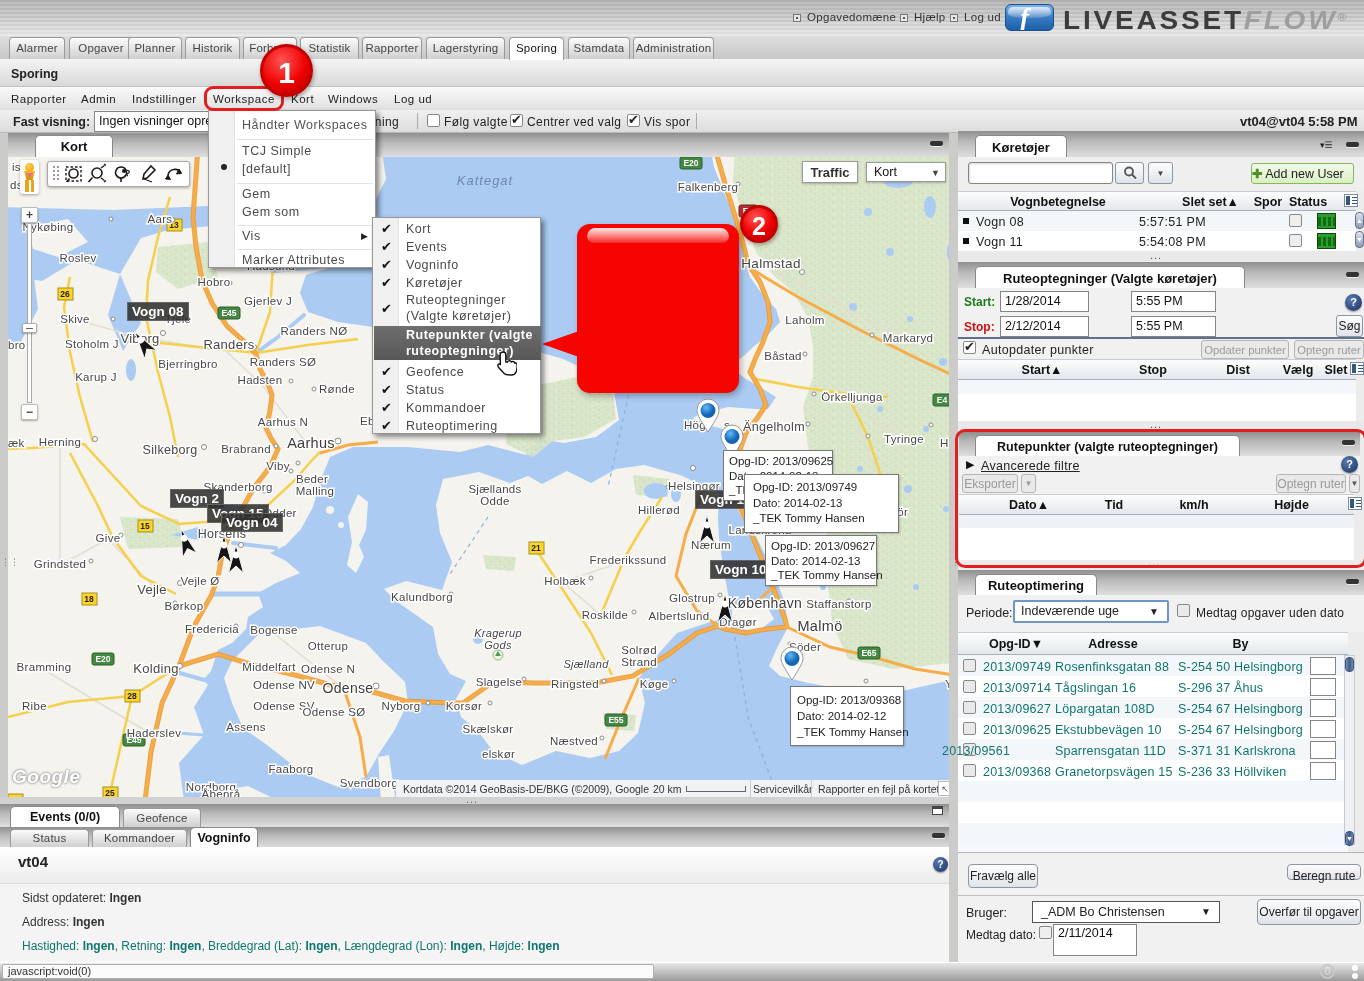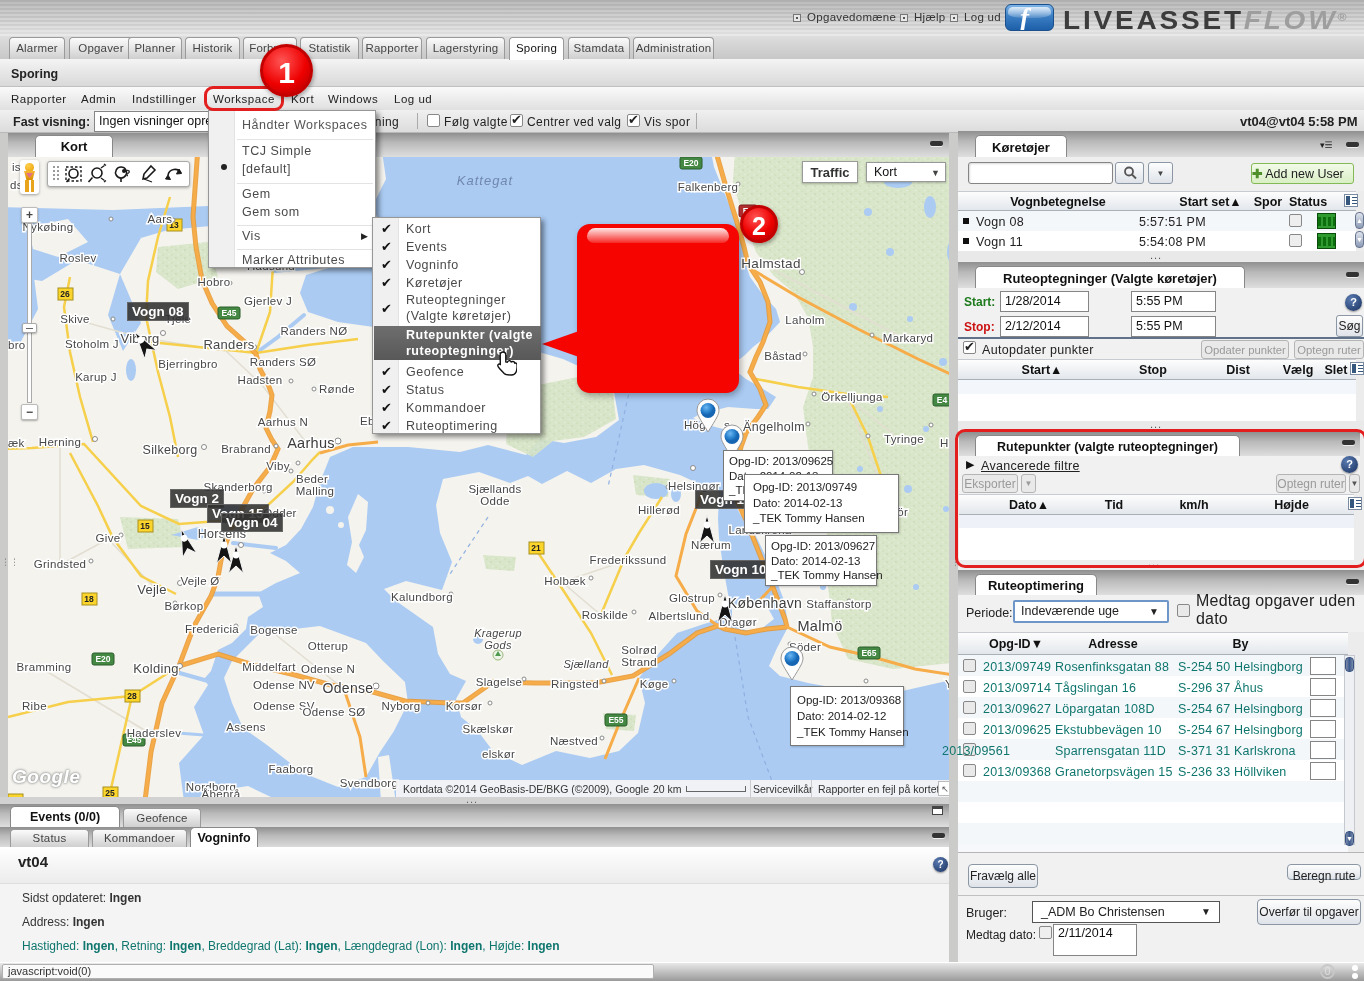--- a/index.html
+++ b/index.html
@@ -656,21 +656,21 @@
 <div class="abs" style="left:958px;top:157px;width:406px;height:34px;background:#efefef"></div>
 <div class="abs inp" style="left:968px;top:162px;width:145px;height:22px;border-radius:3px;box-shadow:inset 1px 1px 2px rgba(0,0,0,.15)"></div>
 <div class="abs btn" style="left:1115px;top:162px;width:29px;height:22px;border-radius:3px"><svg width="16" height="16" viewBox="0 0 16 16" style="margin-top:2px">
       <circle cx="7" cy="6.5" r="4" fill="none" stroke="#555" stroke-width="1.8"></circle>
       <path d="M10,9.5 l4,4" stroke="#555" stroke-width="1.8"></path>
     </svg></div>
 <div class="abs btn" style="left:1148px;top:162px;width:25px;height:22px;border-radius:3px;font-size:8px;line-height:22px;color:#444">▼</div>
 <div class="abs" style="left:1251px;top:163px;width:103px;height:21px;border:1px solid #84b958;border-radius:3px;background:linear-gradient(180deg,#f2fae9,#d9efc4);font-size:12.5px;line-height:20px;color:#222"><b style="color:#4e8f2a">✚</b> Add new User</div>
 <div class="abs thead" style="left:958px;top:191px;width:398px;height:20px">
  <span class="thc" style="left:20px;width:160px">Vognbetegnelse</span>
- <span class="thc" style="left:205px;width:95px">Start set▲</span>
+ <span class="thc" style="left:205px;width:95px">Slet set▲</span>
  <span class="thc" style="left:290px;width:40px">Spor</span>
  <span class="thc" style="left:325px;width:50px">Status</span>
 </div>
 <div class="abs gicon" style="left:1344px;top:194px"></div>
 <div class="abs" style="left:958px;top:211px;width:398px;height:20px;background:#f4f7fa"></div>
 <div class="abs" style="left:958px;top:231px;width:398px;height:20px;background:#fff"></div>
 <div class="abs" style="left:963px;top:218px;width:6px;height:6px;background:#111"></div>
 <div class="abs" style="left:976px;top:215px;font-size:12.5px;letter-spacing:.3px">Vogn 08</div>
 <div class="abs" style="left:1139px;top:215px;font-size:12.5px;letter-spacing:.3px">5:57:51 PM</div>
 <div class="abs cb" style="left:1289px;top:214px;background:#eee"></div>
@@ -740,21 +740,21 @@
 <div class="abs" style="left:959px;top:560px;width:401px;height:5px;background:#ececec"></div>
 <div class="abs" style="left:1148px;top:556px;color:#555;font-size:11px;letter-spacing:1px">...</div>
 
 <div class="abs phead" style="left:958px;top:570px;width:406px;height:25px"></div>
 <div class="abs ptab" style="left:975px;top:574px;width:122px;height:21px;font-size:13px;line-height:22px">Ruteoptimering</div>
 <div class="abs mini" style="left:1346px;top:579px"></div>
 <div class="abs" style="left:958px;top:595px;width:406px;height:37px;background:#f1f1f1"></div>
 <div class="abs" style="left:966px;top:606px;font-size:12.5px">Periode:</div>
 <div class="abs" style="left:1013px;top:600px;width:156px;height:23px;background:#fff;border:2px solid #6f96c8;border-radius:2px;font-size:12.5px;line-height:19px;padding-left:6px">Indeværende uge<span style="position:absolute;right:8px;top:0;font-size:10px;color:#222">▼</span></div>
 <div class="abs cb" style="left:1177px;top:604px;background:#e9e9e9"></div>
-<div class="abs" style="left:1196px;top:592px;font-size:16px;letter-spacing:.2px">Medtag opgaver uden dato</div>
+<div class="abs" style="left:1196px;top:606px;font-size:12px;letter-spacing:.2px">Medtag opgaver uden dato</div>
 <div class="abs thead" style="left:958px;top:632px;width:390px;height:23px">
  <span class="thc" style="left:18px;top:4px;width:80px">Opg-ID▼</span>
  <span class="thc" style="left:115px;top:4px;width:80px">Adresse</span>
  <span class="thc" style="left:250px;top:4px;width:65px">By</span>
 </div>
 <div class="abs" style="left:958px;top:655px;width:390px;height:21px;background:#f4f7fa"></div>
 <div class="abs cb" style="left:963px;top:659px;background:#e9e9e9"></div>
 <div class="abs rtx" style="left:983px;top:660px">2013/09749</div>
 <div class="abs rtx" style="left:1055px;top:660px">Rosenfinksgatan 88</div>
 <div class="abs rtx" style="left:1178px;top:660px">S-254 50 Helsingborg</div>

